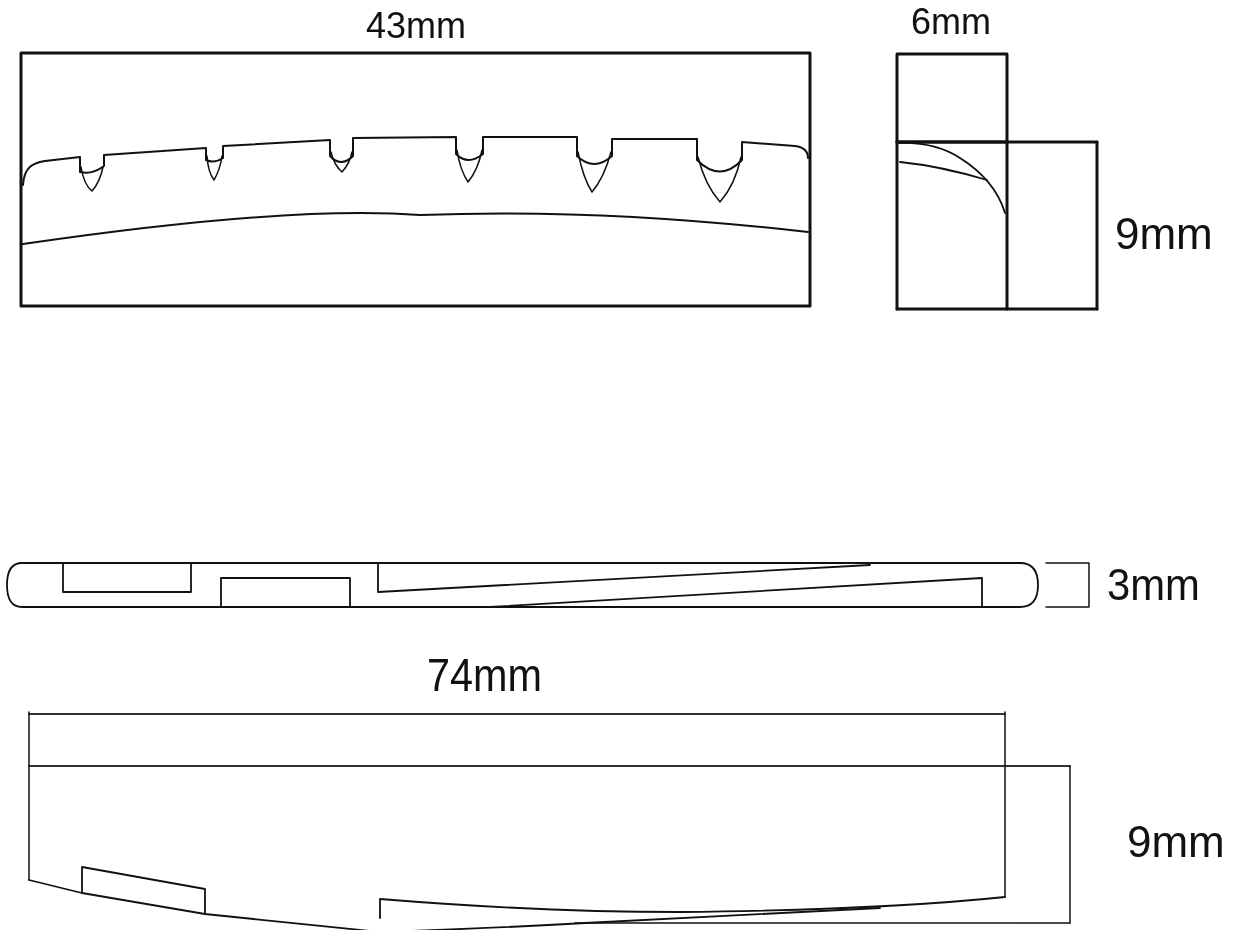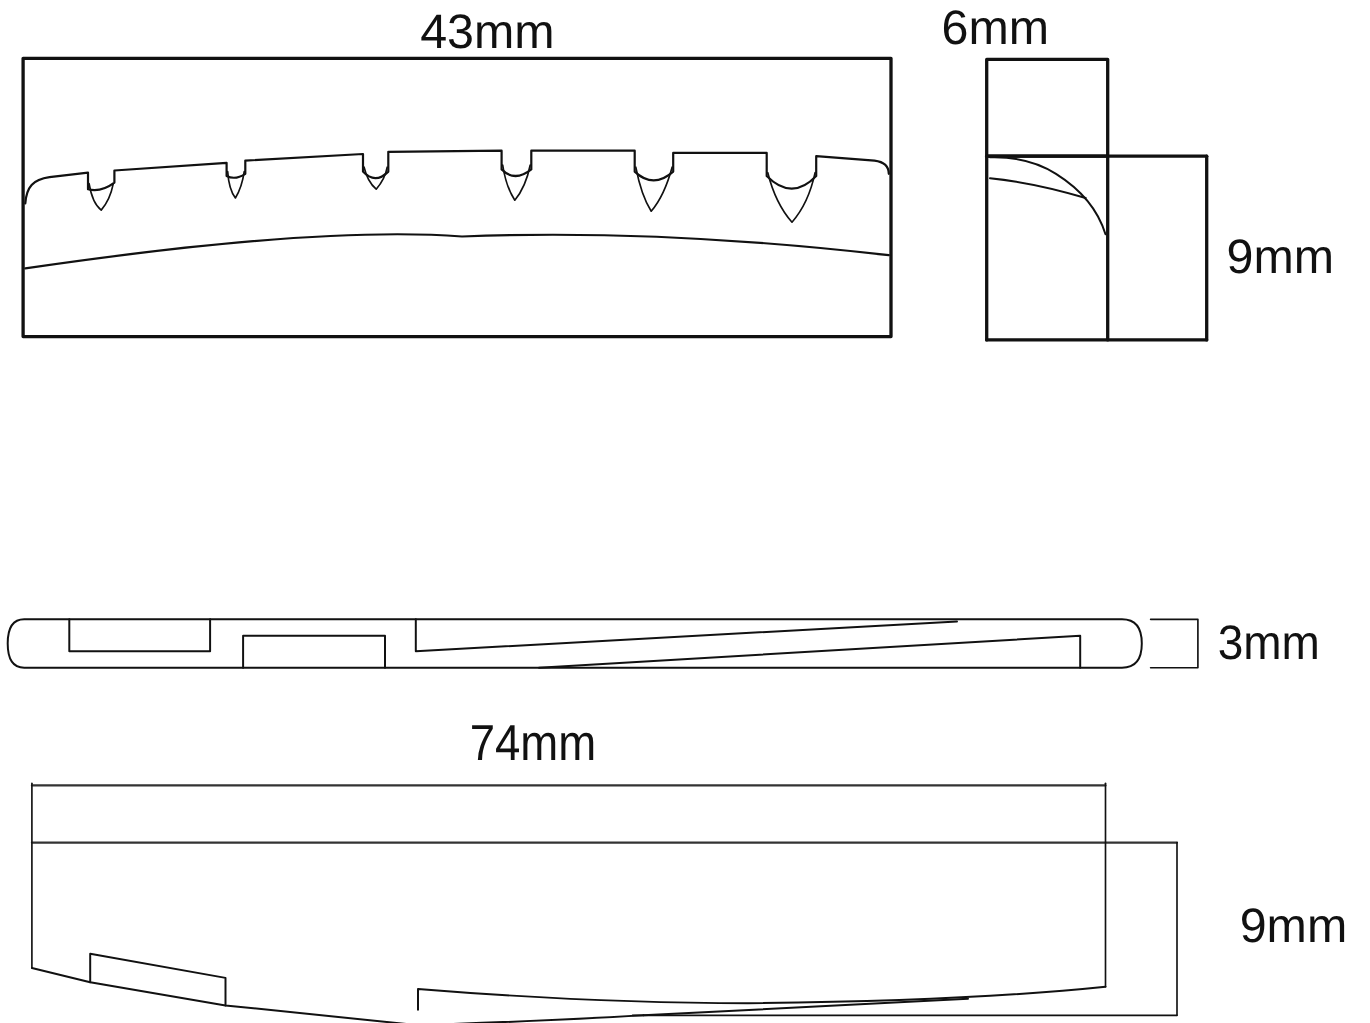--- a/index.html
+++ b/index.html
@@ -21,22 +21,22 @@
       width: 1245px;
       height: 930px;
     }
     .dim-label {
       position: absolute;
       font-family: "Liberation Sans", sans-serif;
       color: #111111;
       line-height: 1;
       white-space: nowrap;
     }
-    #lbl-43 { left: 382px; top: 8px; font-size: 44px; }
-    #lbl-6  { left: 856px; top: 4px; font-size: 44px; }
+    #lbl-43 { left: 366px; top: 8px; font-size: 36px; }
+    #lbl-6  { left: 911px; top: 4px; font-size: 36px; }
     #lbl-9a { left: 1115px; top: 212px; font-size: 44px; }
     #lbl-3  { left: 1107px; top: 563px; font-size: 44px; transform: scaleX(0.95); transform-origin: left top; }
     #lbl-74 { left: 427px; top: 652px; font-size: 46px; transform: scaleX(0.9); transform-origin: left top; }
     #lbl-9b { left: 1127px; top: 820px; font-size: 44px; }
   </style>
 </head>
 <body>
 
 <svg class="drawing" viewBox="0 0 1245 930" xmlns="http://www.w3.org/2000/svg">
   <g fill="none" stroke="#111111" stroke-linejoin="round" stroke-linecap="round">

